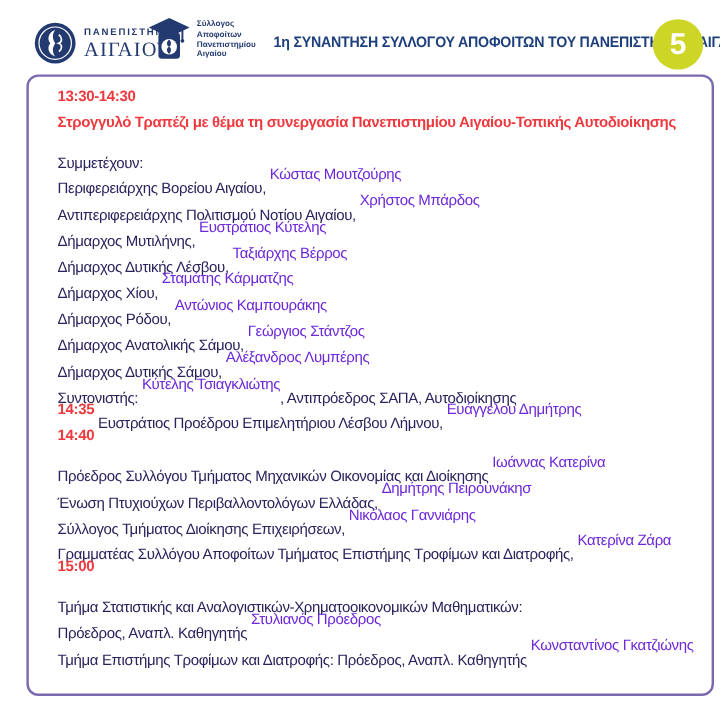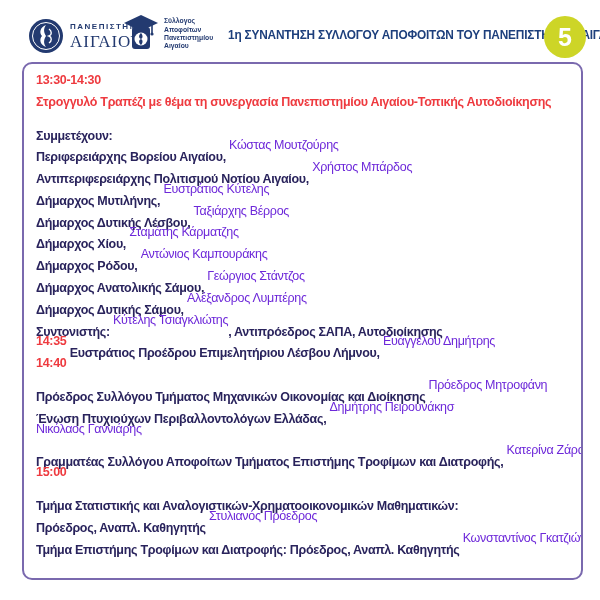--- a/index.html
+++ b/index.html
@@ -27,28 +27,28 @@
   }
   .page-number{
     position:absolute;left:544px;top:16px;width:42px;height:42px;border-radius:50%;
     display:flex;align-items:center;justify-content:center;
     color:#ffffff;font-size:25px;font-weight:bold;
   }
   
   .panel{
     position:absolute;left:22px;top:62px;width:534px;height:502px;
     border:2px solid #7a69ae;border-radius:10px;
-    padding:5px 11px 7px 12px;overflow:hidden;background:#ffffff;
+    padding:5px 11px 7px 24px;overflow:hidden;background:#ffffff;
   }
   .line{
     height:21.8px;display:flex;align-items:center;white-space:nowrap;
     font-size:12.5px;letter-spacing:-0.3px;color:#29235c;
   }
   .seg-time{color:#ee3a3f;font-weight:bold;}
-  .seg-plain{color:#29235c;font-weight:bold;margin-top:24px;}
+  .seg-plain{color:#29235c;font-weight:normal;margin-top:24px;}
   .seg-bold{color:#6d28d9;font-weight:normal;}
   .line span{white-space:pre;}
 </style>
 </head>
 <body>
 
 <div class="header">
 
   <div class="uni-logo">
     <svg class="uni-seal" viewBox="0 0 36 36">
@@ -135,27 +135,28 @@
     <div class="line">
       <span class="seg-time">14:35</span>
       <span class="seg-plain"> Ευστράτιος Προέδρου Επιμελητήριου Λέσβου Λήμνου, </span>
       <span class="seg-bold">Ευάγγελου Δημήτρης</span>
     </div>
     <div class="line">
       <span class="seg-time">14:40</span>
     </div>
     <div class="line">
       <span class="seg-plain">Πρόεδρος Συλλόγου Τμήματος Μηχανικών Οικονομίας και Διοίκησης </span>
-      <span class="seg-bold">Πρόεδρος Μητροφάνη</span>
+      <span class="seg-bold">Ιωάννας Κατερίνα</span>
     </div>
     <div class="line">
       <span class="seg-plain">Ένωση Πτυχιούχων Περιβαλλοντολόγων Ελλάδας, </span>
       <span class="seg-bold">Δημήτρης Πειρουνάκησ</span>
     </div>
     <div class="line">
+      <span class="seg-plain">Σύλλογος Τμήματος Διοίκησης Επιχειρήσεων, </span>
       <span class="seg-bold">Νικόλαος Γαννιάρης</span>
     </div>
     <div class="line">
       <span class="seg-plain">Γραμματέας Συλλόγου Αποφοίτων Τμήματος Επιστήμης Τροφίμων και Διατροφής, </span>
       <span class="seg-bold">Κατερίνα Ζάρα</span>
     </div>
     <div class="line">
       <span class="seg-time">15:00</span>
     </div>
     <div class="line">

